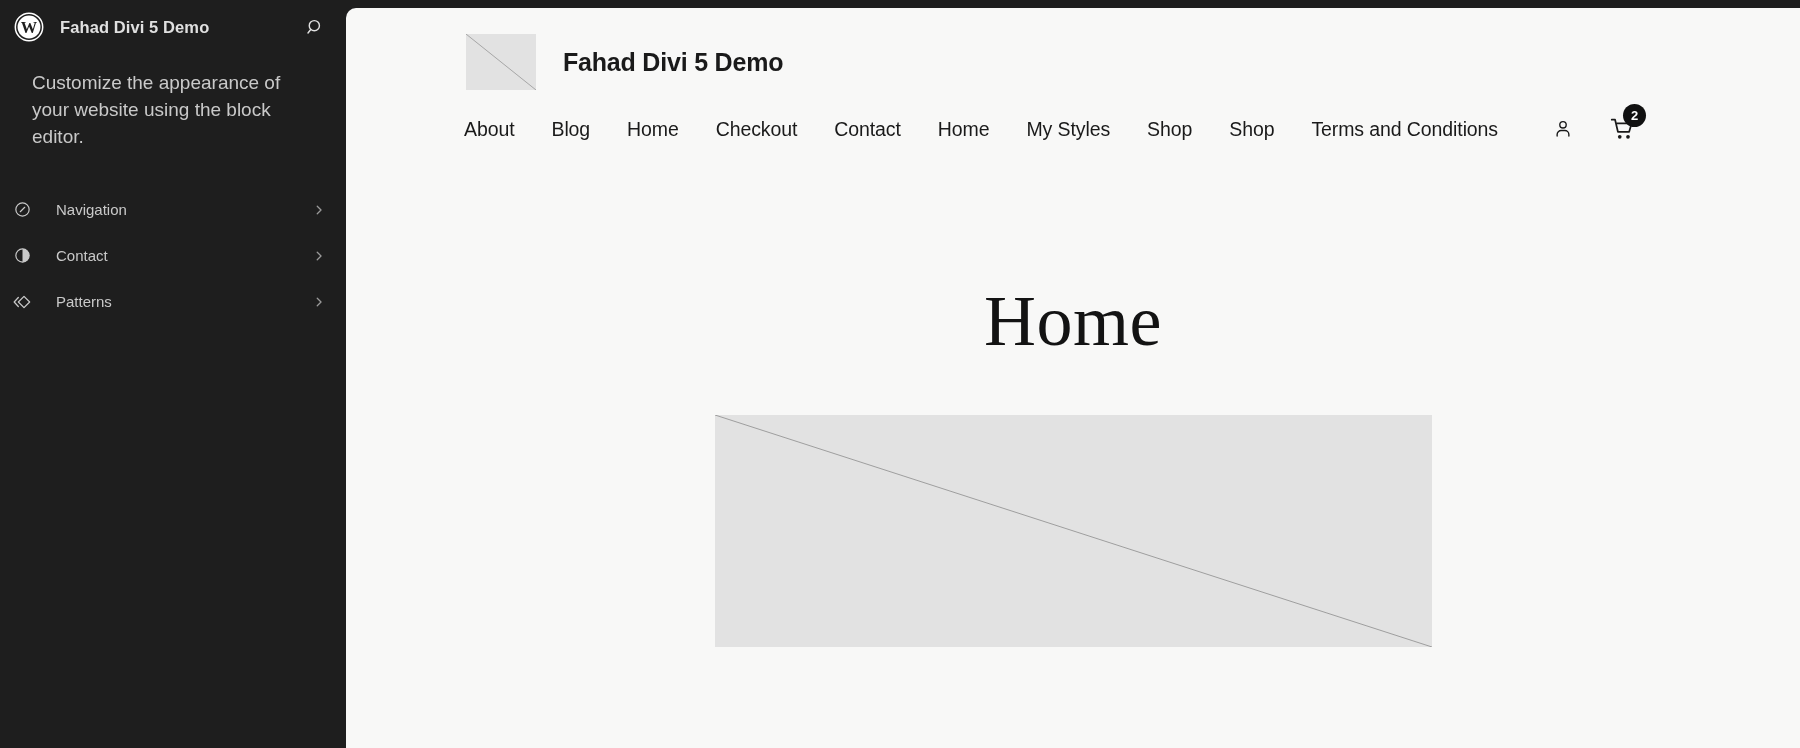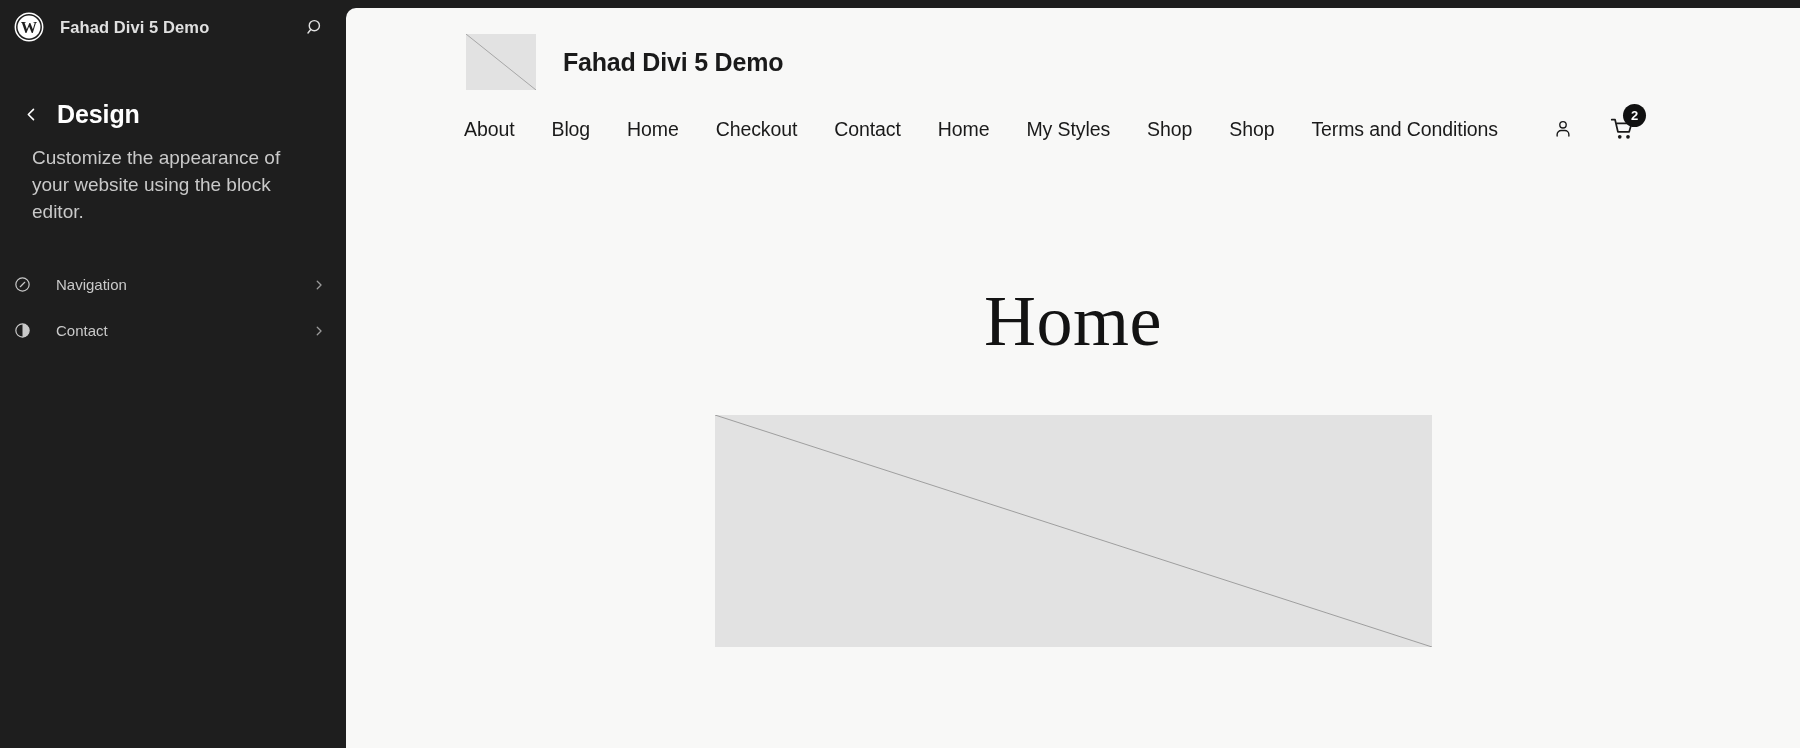--- a/index.html
+++ b/index.html
@@ -272,28 +272,20 @@
       </span>
       <span class="site-title">Fahad Divi 5 Demo</span>
       <span class="search-btn">
         <svg viewBox="0 0 24 24" width="20" height="20" fill="none" stroke="#e0e0e0" stroke-width="1.7">
           <circle cx="11.2" cy="10.4" r="6.1"></circle>
           <line x1="6.9" y1="15" x2="3.6" y2="19.2" stroke-linecap="round"></line>
         </svg>
       </span>
     </div>
 
-    <div class="sidebar-header">
-      <span class="back-chevron">
-        <svg viewBox="0 0 24 24" width="19" height="19" fill="none" stroke="#ffffff" stroke-width="2" stroke-linecap="round" stroke-linejoin="round">
-          <polyline points="14.5,5.5 8,12 14.5,18.5"></polyline>
-        </svg>
-      </span>
-      <span class="design-title">Design</span>
-    </div>
 
     <div class="sidebar-desc">Customize the appearance of your website using the block editor.</div>
 
     <div class="nav-list">
 
       <div class="nav-item">
         <span class="nav-icon">
           <svg viewBox="0 0 24 24" width="19" height="19" fill="none" stroke="#c9c9c9" stroke-width="1.5">
             <circle cx="12" cy="12" r="8.4"></circle>
             <line x1="9.2" y1="14.8" x2="14.8" y2="9.2" stroke-linecap="round"></line>
@@ -317,20 +309,34 @@
         <span class="nav-label">Contact</span>
         <span class="nav-chevron">
           <svg viewBox="0 0 24 24" width="14" height="14" fill="none" stroke="#9a9a9a" stroke-width="2.2" stroke-linecap="round" stroke-linejoin="round">
             <polyline points="9,5.5 15.5,12 9,18.5"></polyline>
           </svg>
         </span>
       </div>
 
 
 
+      <div class="nav-item">
+        <span class="nav-icon">
+          <svg viewBox="0 0 24 24" width="20" height="20" fill="none" stroke="#c9c9c9" stroke-width="1.5" stroke-linejoin="round">
+            <rect x="9.6" y="7.2" width="9.6" height="9.6" transform="rotate(45 14.4 12)"></rect>
+            <polyline points="7.6,6.6 2.6,12 7.6,17.4" stroke-linecap="round"></polyline>
+          </svg>
+        </span>
+        <span class="nav-label">Patterns</span>
+        <span class="nav-chevron">
+          <svg viewBox="0 0 24 24" width="14" height="14" fill="none" stroke="#9a9a9a" stroke-width="2.2" stroke-linecap="round" stroke-linejoin="round">
+            <polyline points="9,5.5 15.5,12 9,18.5"></polyline>
+          </svg>
+        </span>
+      </div>
 
     </div>
   </div>
 
   <div class="canvas-wrap">
     <div class="canvas">
 
       <div class="site-header">
 
         <div class="brand-row">

